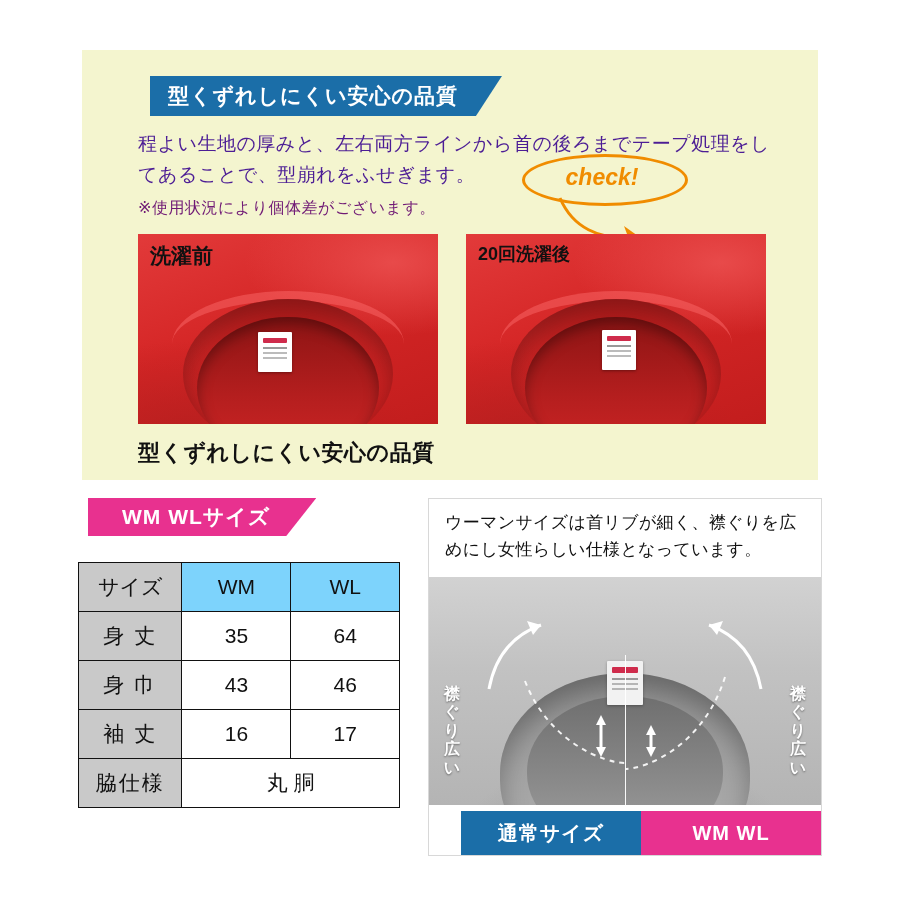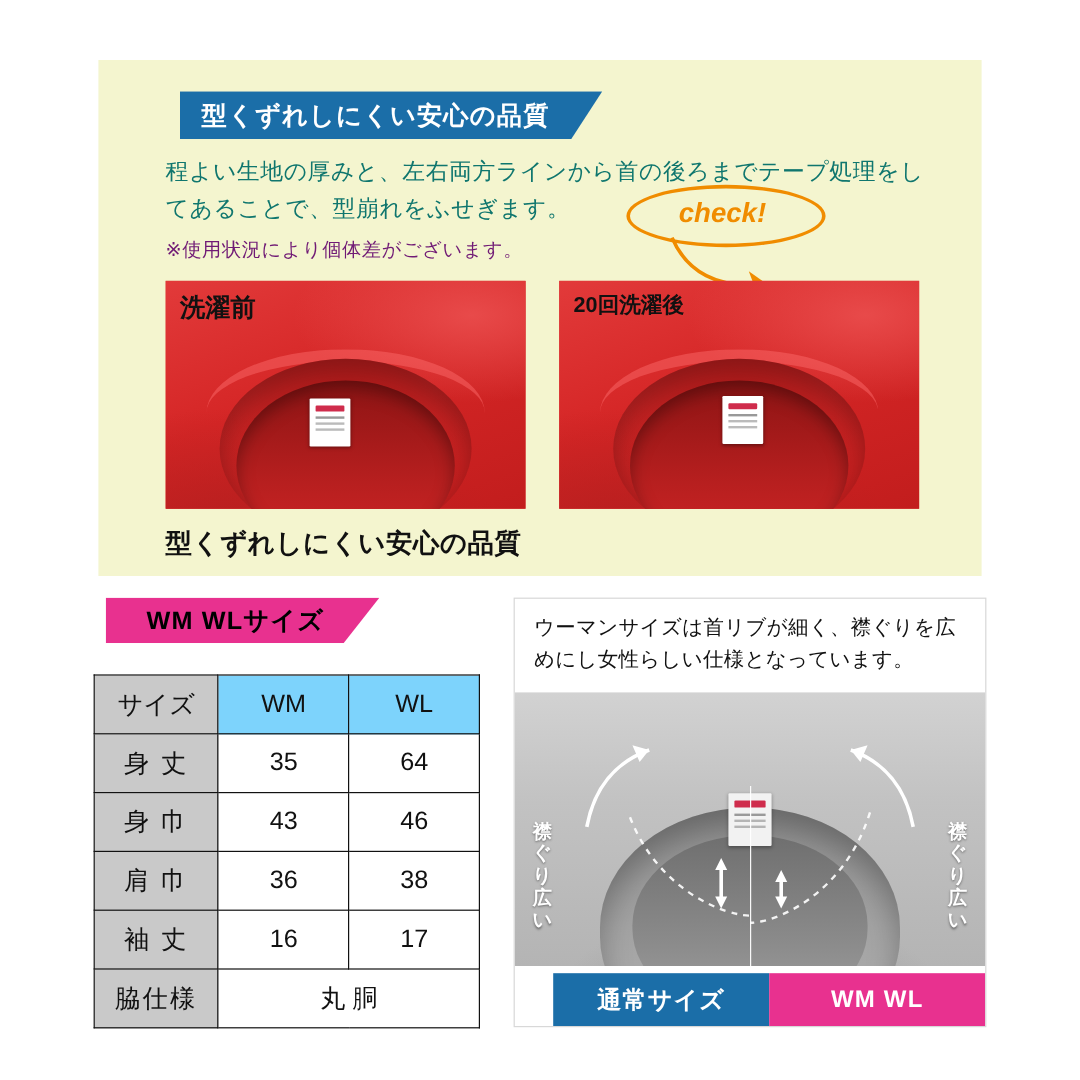--- a/index.html
+++ b/index.html
@@ -19,21 +19,21 @@
   .ribbon{
     position:absolute;left:68px;top:26px;height:40px;
     background:#1b6ea8;color:#ffffff;
     display:flex;align-items:center;
     padding:0 44px 0 18px;
     font-size:21px;font-weight:bold;letter-spacing:1px;
     clip-path:polygon(0 0,100% 0,calc(100% - 26px) 100%,0 100%);
   }
   .lead{
     position:absolute;left:56px;top:78px;width:640px;
-    font-size:19px;line-height:1.65;color:#0f766e;letter-spacing:0.5px;
+    font-size:19px;line-height:1.65;color:#4c1d95;letter-spacing:0.5px;
   }
   .note{
     position:absolute;left:56px;top:148px;
     font-size:16px;color:#701a75;letter-spacing:0.5px;
   }
 
   
   .check-bubble{
     position:absolute;left:440px;top:104px;width:160px;height:52px;
   }
@@ -106,21 +106,21 @@
   .tag-b{left:136px;top:96px;}
 
   .caption-bottom{
     position:absolute;left:56px;top:388px;
     font-size:22px;font-weight:bold;color:#111111;letter-spacing:.5px;
   }
 
   
   .size-tag{
     position:absolute;left:88px;top:498px;height:38px;
-    background:#e8318f;color:#000000;
+    background:#e8318f;color:#ffffff;
     display:flex;align-items:center;
     padding:0 46px 0 34px;
     font-size:21px;font-weight:bold;letter-spacing:1px;
     clip-path:polygon(0 0,100% 0,calc(100% - 30px) 100%,0 100%);
   }
   table.sizes{
     position:absolute;left:78px;top:562px;
     width:322px;border-collapse:collapse;
     background:#ffffff;
   }
@@ -256,25 +256,20 @@
         <td class="rowhead">身 丈</td>
         <td class="val">35</td>
         <td class="val">64</td>
       </tr>
       <tr>
         <td class="rowhead">身 巾</td>
         <td class="val">43</td>
         <td class="val">46</td>
       </tr>
       <tr>
-        <td class="rowhead">肩 巾</td>
-        <td class="val">36</td>
-        <td class="val">38</td>
-      </tr>
-      <tr>
         <td class="rowhead">袖 丈</td>
         <td class="val">16</td>
         <td class="val">17</td>
       </tr>
       <tr>
         <td class="rowhead">脇仕様</td>
         <td class="val" colspan="2">丸 胴</td>
       </tr>
     </tbody>
   </table>

